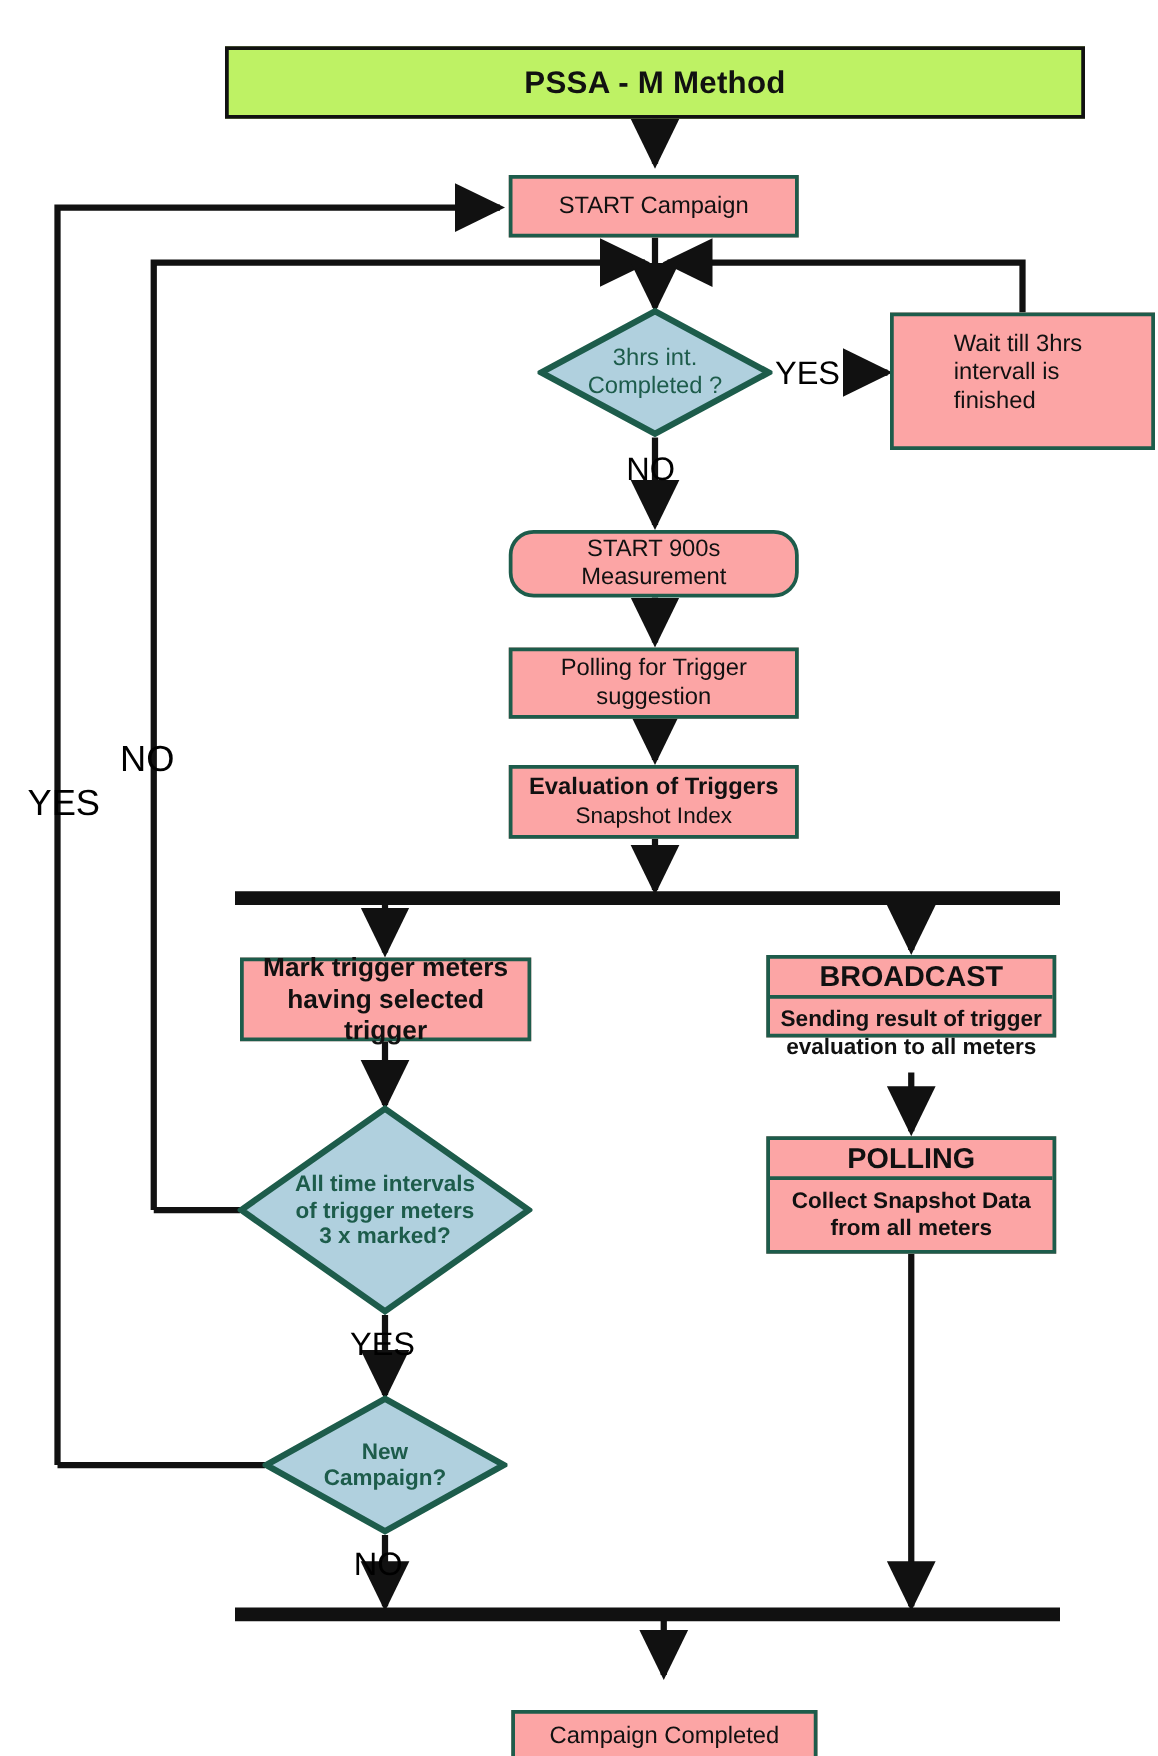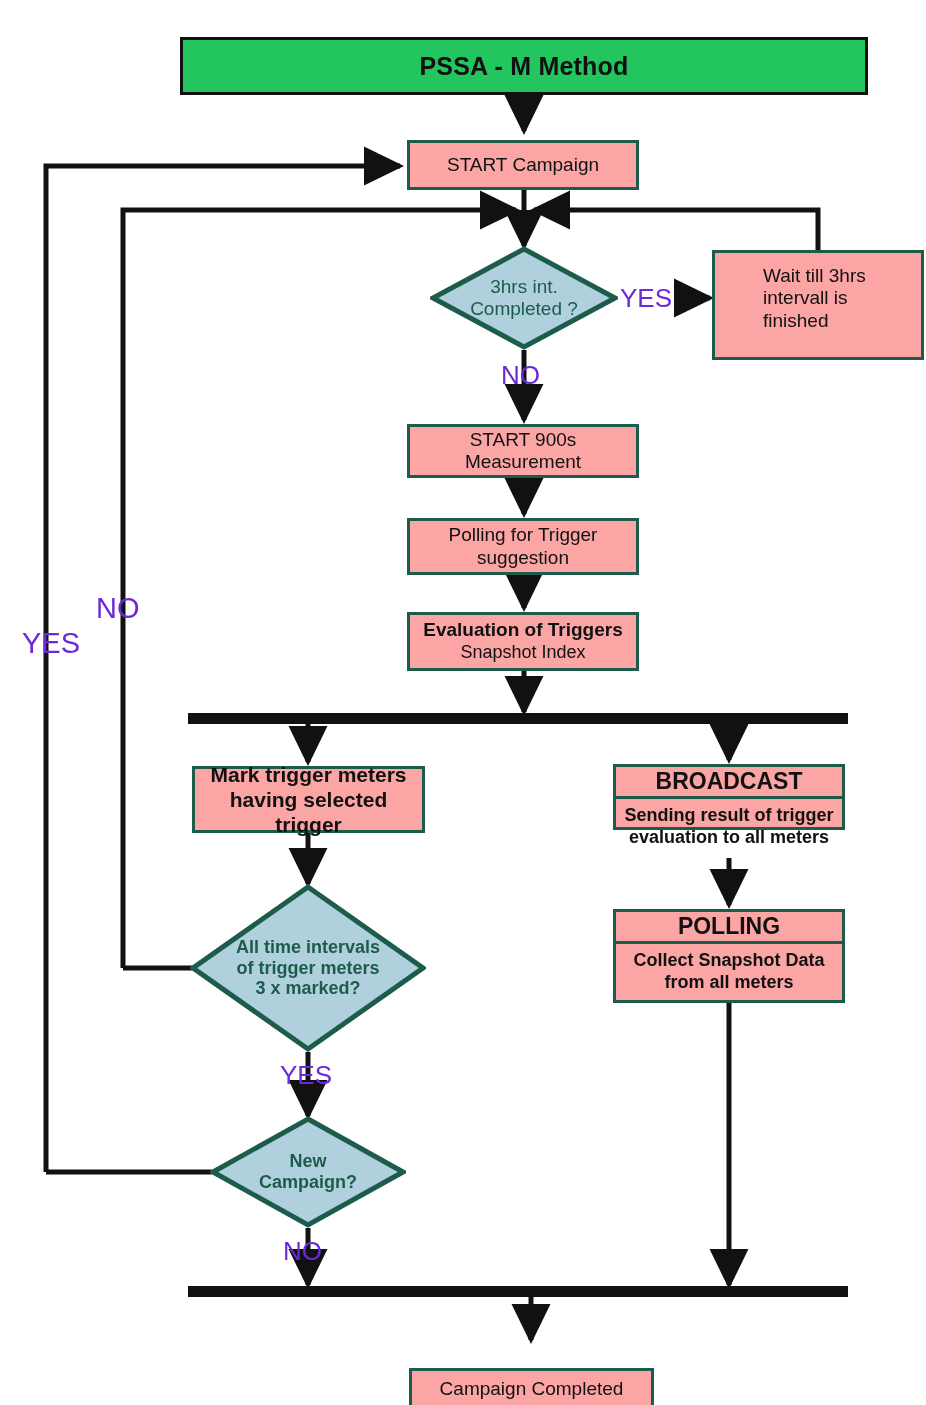--- a/index.html
+++ b/index.html
@@ -33,21 +33,21 @@
     align-items: center;
     justify-content: center;
     text-align: center;
     color: #111111;
   }
   .box {
     background: #fca5a5;
     border: 3px solid #1d5c4b;
   }
   .title-box {
-    background: #22c55e;
+    background: #bef264;
     border: 3px solid #111111;
     font-weight: bold;
     font-size: 25px;
     letter-spacing: 0.2px;
   }
   .plain {
     font-size: 19px;
     line-height: 1.18;
   }
   .bold {
@@ -96,21 +96,21 @@
   }
   .dlabel.thin {
     font-size: 19px;
   }
   .dlabel.thick {
     font-weight: bold;
     font-size: 18px;
   }
   .edge-label {
     position: absolute;
-    color: #6d28d9;
+    color: #000000;
     font-size: 26px;
     line-height: 1;
     white-space: nowrap;
     text-align: right;
   }
   .bar {
     position: absolute;
     background: #111111;
   }
 </style>
@@ -191,21 +191,21 @@
       <span>Completed ?</span>
     </div>
   </div>
 
   <div class="node box plain" style="left:712px; top:250px; width:212px; height:110px; justify-content:flex-start; align-items:flex-start; padding:12px 0 0 48px; text-align:left;">
     <span>Wait till 3hrs</span>
     <span>intervall is</span>
     <span>finished</span>
   </div>
 
-  <div class="node box plain" style="left:407px; top:424px; width:232px; height:54px;">
+  <div class="node box plain" style="left:407px; top:424px; width:232px; height:54px;border-radius:20px;">
     <span>START 900s Measurement</span>
   </div>
 
   <div class="node box plain" style="left:407px; top:518px; width:232px; height:57px;">
     <span>Polling for Trigger</span>
     <span>suggestion</span>
   </div>
 
   <div class="node box" style="left:407px; top:612px; width:232px; height:59px;">
     <span style="font-weight:bold; font-size:19px; line-height:1.2;">Evaluation of Triggers</span>

